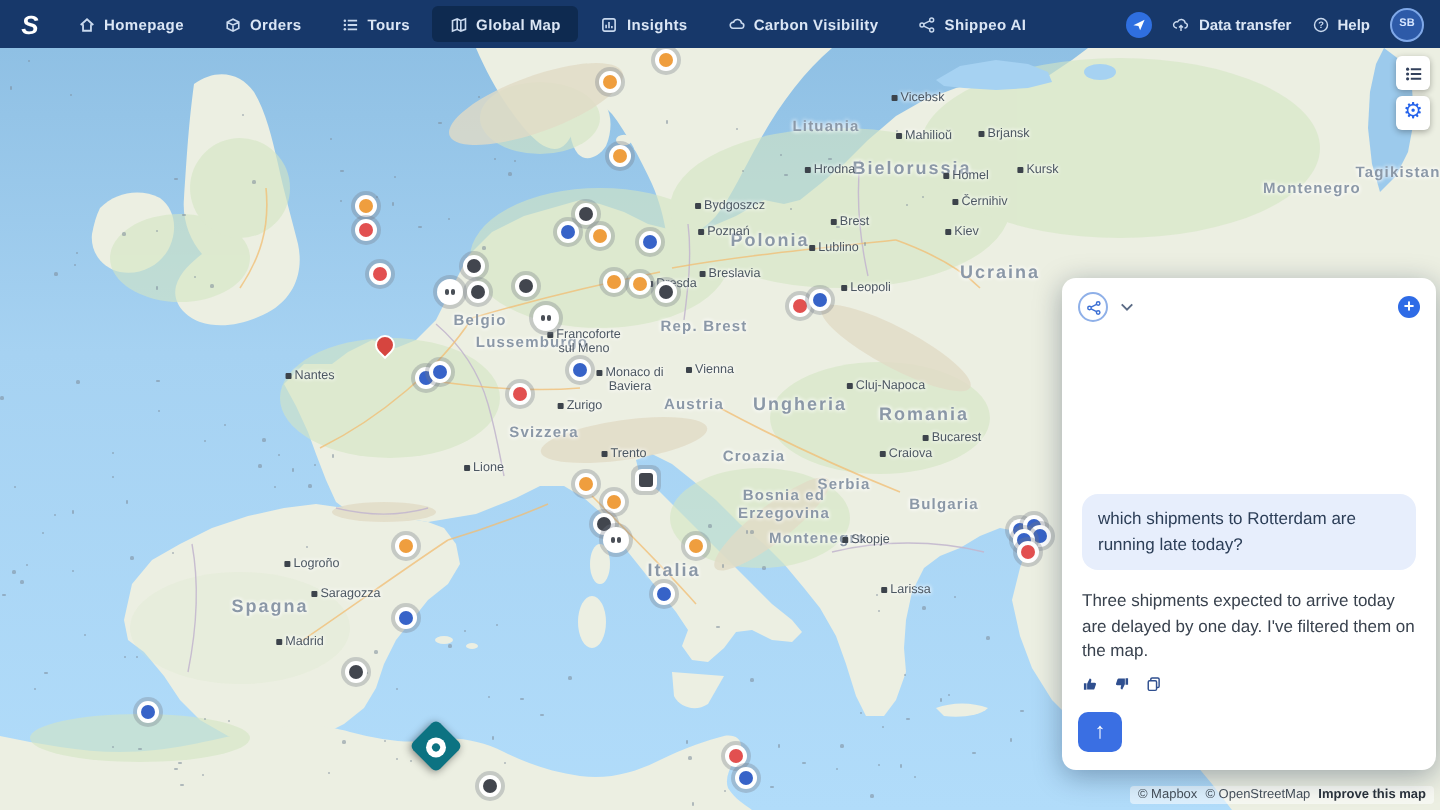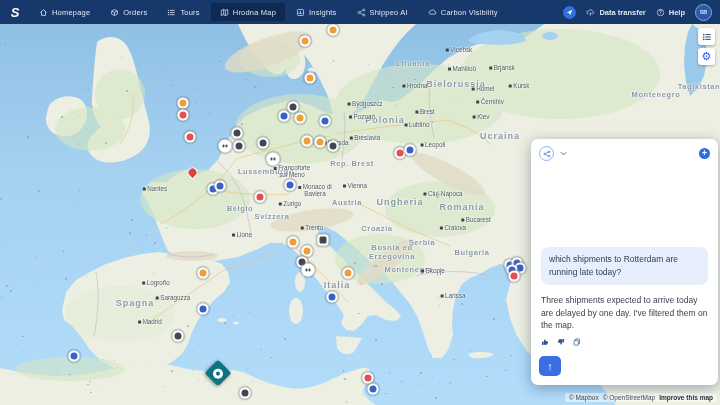--- a/index.html
+++ b/index.html
@@ -2,21 +2,21 @@
 <html><head>
 <meta charset="utf-8">
 <style>
   html,body{margin:0;padding:0;background:#222;}
   .screen{position:relative;width:720px;height:405px;overflow:hidden;font-family:"Liberation Sans",sans-serif;background:#a8d2f2;}
 
   
   .nav{position:absolute;top:0;left:0;right:0;height:24px;background:#17386a;display:flex;align-items:center;color:#dbe6f5;z-index:50;}
   .logo{width:30px;text-align:center;font-size:13px;font-weight:800;color:#fff;font-style:italic;}
   .nav-items{display:flex;align-items:center;height:100%;gap:2px;}
-  .nav-item{display:flex;align-items:center;gap:4px;padding:0 9px;height:18px;border-radius:3px;font-size:7.5px;font-weight:400;letter-spacing:.2px;cursor:pointer;white-space:nowrap;}
+  .nav-item{display:flex;align-items:center;gap:4px;padding:0 9px;height:18px;border-radius:3px;font-size:7.5px;font-weight:700;letter-spacing:.2px;cursor:pointer;white-space:nowrap;}
   .nav-item.active{background:#0e2a50;}
   .nav-ico{display:flex;align-items:center;}
   .nav-ico svg{width:9px;height:9px;color:#c9d9ee;}
   .nav-right{margin-left:auto;display:flex;align-items:center;gap:10px;padding-right:8px;}
   .plane-btn{width:13px;height:13px;border-radius:50%;background:#2f6fe0;display:flex;align-items:center;justify-content:center;cursor:pointer;}
   .plane-btn svg{width:7px;height:7px;}
   .nav-link{display:flex;align-items:center;gap:4px;font-size:7.5px;font-weight:600;cursor:pointer;}
   .nav-link svg{width:9px;height:9px;color:#c9d9ee;}
   .avatar{width:15px;height:15px;border-radius:50%;background:#2d5aa8;border:1.5px solid #7fa8e8;color:#d7e6ff;font-size:5.5px;font-weight:700;display:flex;align-items:center;justify-content:center;cursor:pointer;}
 
@@ -109,49 +109,49 @@
             </svg>
           </span>
           <span>Tours</span>
         </div>
         <div class="nav-item active">
           <span class="nav-ico">
             <svg viewBox="0 0 10 10">
               <path d="M1.4,2.6 4,1.6 6,2.6 8.6,1.6 V7.4 L6,8.4 4,7.4 1.4,8.4 Z M4,1.6 V7.4 M6,2.6 V8.4" fill="none" stroke="currentColor" stroke-width="0.9"></path>
             </svg>
           </span>
-          <span>Hrodna Map</span>
+          <span>Global Map</span>
         </div>
         <div class="nav-item">
           <span class="nav-ico">
             <svg viewBox="0 0 10 10">
               <rect x="1.6" y="1.6" width="6.8" height="6.8" rx="1" fill="none" stroke="currentColor" stroke-width="0.9"></rect>
               <path d="M3.4,6.8 V4.8 M5,6.8 V3.4 M6.6,6.8 V5.6" stroke="currentColor" stroke-width="0.9"></path>
             </svg>
           </span>
           <span>Insights</span>
+        </div>
+        <div class="nav-item">
+          <span class="nav-ico">
+            <svg viewBox="0 0 10 10">
+              <path d="M2.8,6.8 a1.7,1.7 0 1 1 .3,-3.4 a2.3,2.3 0 0 1 4.4,.5 a1.4,1.4 0 0 1 -.4,2.9 Z" fill="none" stroke="currentColor" stroke-width="0.9"></path>
+            </svg>
+          </span>
+          <span>Carbon Visibility</span>
         </div>
         <div class="nav-item">
           <span class="nav-ico">
             <svg viewBox="0 0 10 10">
               <circle cx="2.2" cy="5" r="1.1" fill="none" stroke="currentColor" stroke-width="0.8"></circle>
               <circle cx="7.6" cy="2.2" r="1.1" fill="none" stroke="currentColor" stroke-width="0.8"></circle>
               <circle cx="7.6" cy="7.8" r="1.1" fill="none" stroke="currentColor" stroke-width="0.8"></circle>
               <path d="M3.2,4.4 6.6,2.7 M3.2,5.6 6.6,7.3" stroke="currentColor" stroke-width="0.8"></path>
             </svg>
           </span>
           <span>Shippeo AI</span>
-        </div>
-        <div class="nav-item">
-          <span class="nav-ico">
-            <svg viewBox="0 0 10 10">
-              <path d="M2.8,6.8 a1.7,1.7 0 1 1 .3,-3.4 a2.3,2.3 0 0 1 4.4,.5 a1.4,1.4 0 0 1 -.4,2.9 Z" fill="none" stroke="currentColor" stroke-width="0.9"></path>
-            </svg>
-          </span>
-          <span>Carbon Visibility</span>
         </div>
       </div>
     <div class="nav-right">
       <div class="plane-btn">
         <svg viewBox="0 0 10 10">
             <path d="M1,5.2 L9,1.2 5.8,8.8 4.6,5.8 Z" fill="#fff"></path>
           </svg>
       </div>
       <div class="nav-link">
         <svg viewBox="0 0 10 10">
@@ -419,21 +419,21 @@
         <span class="lbl country" style="left: 347px; top: 178px;">Austria</span>
         <span class="lbl country" style="left: 272px; top: 192px;">Svizzera</span>
         <span class="lbl country" style="left: 377px; top: 204px;">Croazia</span>
         <span class="lbl country" style="left: 422px; top: 218px;">Serbia</span>
         <span class="lbl country" style="left: 392px; top: 228px;">Bosnia ed
 Erzegovina</span>
         <span class="lbl country" style="left: 409px; top: 245px;">Montenegro</span>
         <span class="lbl country" style="left: 472px; top: 228px;">Bulgaria</span>
         <span class="lbl country big" style="left: 337px; top: 261px;">Italia</span>
         <span class="lbl country big" style="left: 135px; top: 279px;">Spagna</span>
-        <span class="lbl country" style="left: 240px; top: 136px; margin-top: 48px;">Belgio</span>
+        <span class="lbl country" style="left: 240px; top: 136px;">Belgio</span>
         <span class="lbl country" style="left: 266px; top: 147px;">Lussemburgo</span>
         <span class="lbl country" style="left: 352px; top: 139px;">Rep. Brest</span>
         <span class="lbl country" style="left: 656px; top: 70px;">Montenegro</span>
         <span class="lbl country" style="left: 699px; top: 62px;">Tagikistan</span>
         <span class="lbl city" style="left: 150px; top: 297px;"><i class="cdot"></i>Madrid</span>
         <span class="lbl city" style="left: 173px; top: 273px;"><i class="cdot"></i>Saragozza</span>
         <span class="lbl city" style="left: 156px; top: 258px;"><i class="cdot"></i>Logroño</span>
         <span class="lbl city" style="left: 242px; top: 210px;"><i class="cdot"></i>Lione</span>
         <span class="lbl city" style="left: 155px; top: 164px;"><i class="cdot"></i>Nantes</span>
         <span class="lbl city" style="left: 292px; top: 147px;"><i class="cdot"></i>Francoforte

